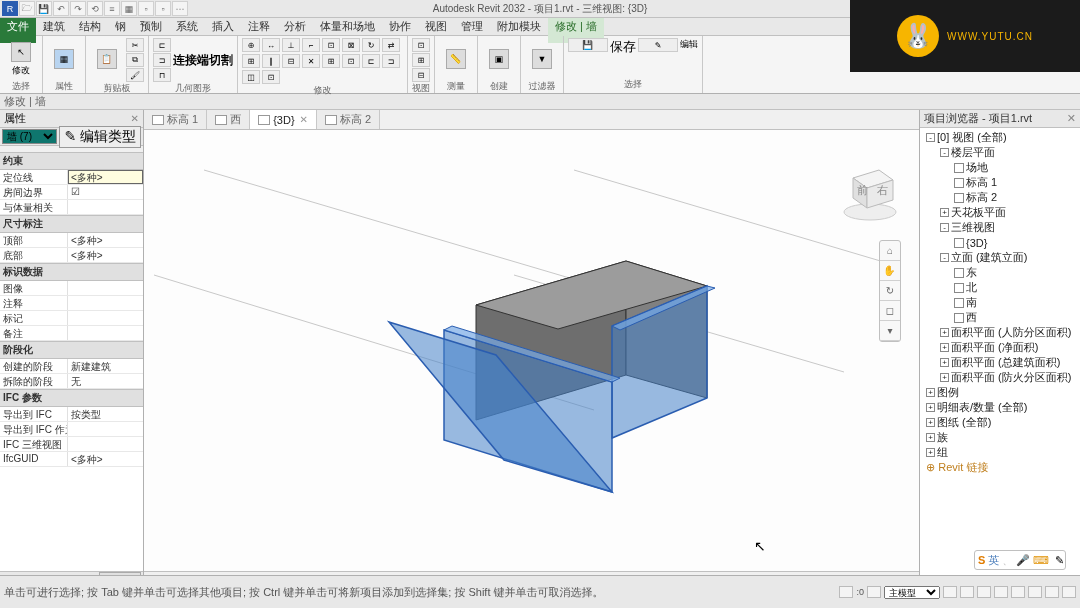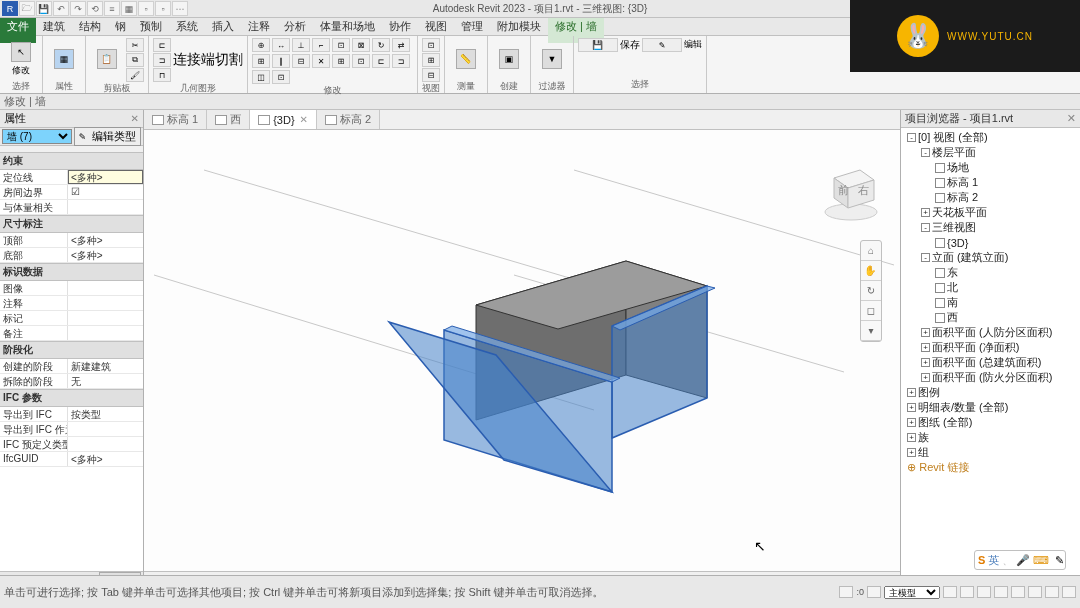--- a/index.html
+++ b/index.html
@@ -33,22 +33,22 @@
 .main { display: flex; height: 479px; }
 
 
 .props-panel { width: 144px; background: #f0f0f0; border-right: 1px solid #b0b0b0; display: flex; flex-direction: column; overflow: hidden; }
 .props-header { height: 18px; background: #e8e8e8; border-bottom: 1px solid #c0c0c0; display: flex; align-items: center; padding: 0 4px; font-size: 10px; }
 .props-header .close-x { margin-left: auto; font-size: 10px; color: #888; }
 .props-type { height: 38px; background: #fff; border-bottom: 1px solid #c0c0c0; display: flex; align-items: center; gap: 4px; padding: 2px; }
 .props-thumb { width: 34px; height: 30px; background: #fff; border: 1px solid #ccc; }
 .props-type-text { font-size: 10px; color: #333; line-height: 1.2; }
 .props-instance-row { height: 18px; background: #e8e8e8; border-bottom: 1px solid #c0c0c0; display: flex; align-items: center; padding: 0 2px; gap: 2px; }
-.props-instance-row select { flex: 1; font-size: 10px; height: 15px; border: 1px solid #888; background: #7dd3fc; }
-.edit-type-btn { font-size: 11px; padding: 1px 4px; border: 1px solid #999; background: #eee; white-space: nowrap; font-family: Liberation Mono, monospace; }
+.props-instance-row select { flex: 1; font-size: 10px; height: 15px; border: 1px solid #888; background: #0f766e; }
+.edit-type-btn { font-size: 14px; padding: 1px 4px; border: 1px solid #999; background: #eee; white-space: nowrap; }
 .props-grid { flex: 1; overflow: auto; background: #fff; margin-top: 6px; }
 .props-section-head { background: #e0e0e0; font-size: 10px; padding: 1px 3px; font-weight: bold; color: #333; border-top: 1px solid #c0c0c0; border-bottom: 1px solid #c0c0c0; }
 .props-row { display: flex; height: 15px; border-bottom: 1px solid #e8e8e8; }
 .props-row .label { width: 68px; font-size: 10px; padding: 1px 3px; color: #333; border-right: 1px solid #e0e0e0; overflow: hidden; white-space: nowrap; }
 .props-row .value { flex: 1; font-size: 10px; padding: 1px 3px; color: #333; overflow: hidden; white-space: nowrap; }
 .props-row.hl .value { background: #fffde0; border: 1px solid #666; padding: 0 2px; }
 .props-footer { height: 18px; background: #e8e8e8; border-top: 1px solid #c0c0c0; display: flex; align-items: center; padding: 0 2px; gap: 4px; font-size: 10px; }
 .props-footer .apply-btn { margin-left: auto; padding: 1px 10px; border: 1px solid #aaa; background: #e0e0e0; font-size: 10px; color: #888; }
 
 
@@ -67,21 +67,21 @@
 .viewcube { position: absolute; right: 18px; top: 30px; width: 62px; height: 62px; }
 .nav-bar { position: absolute; right: 18px; top: 110px; width: 22px; background: #f8f8f8; border: 1px solid #c0c0c0; border-radius: 3px; }
 .nav-bar-btn { width: 100%; height: 20px; border-bottom: 1px solid #d0d0d0; display: flex; align-items: center; justify-content: center; font-size: 10px; color: #666; }
 
 
 .view-controls { position: absolute; bottom: 0; left: 0; right: 0; height: 18px; background: #f0f0f0; border-top: 1px solid #c0c0c0; display: flex; align-items: center; gap: 2px; padding: 0 3px; font-size: 10px; color: #555; }
 .view-controls .seg { padding: 0 4px; border-right: 1px solid #c8c8c8; }
 .view-controls .seg-icon { width: 14px; height: 12px; border: 1px solid #aaa; background: #eee; }
 
 
-.browser-panel { width: 180px; background: #fff; border-left: 1px solid #b0b0b0; display: flex; flex-direction: column; }
+.browser-panel { width: 161px; background: #fff; border-left: 1px solid #b0b0b0; display: flex; flex-direction: column; }
 .browser-header { height: 18px; background: #e8e8e8; border-bottom: 1px solid #c0c0c0; display: flex; align-items: center; padding: 0 4px; font-size: 10px; color: #333; }
 .browser-header .close-x { margin-left: auto; color: #888; }
 .tree { flex: 1; overflow: auto; padding: 2px 2px; }
 .tree-node { display: flex; align-items: center; gap: 2px; padding: 0 0 0 4px; height: 15px; font-size: 10px; color: #222; white-space: nowrap; }
 .tree-toggle { width: 9px; height: 9px; border: 1px solid #888; display: flex; align-items: center; justify-content: center; font-size: 8px; line-height: 1; background: #fff; flex-shrink: 0; }
 .tree-cb { width: 10px; height: 10px; border: 1px solid #888; background: #fff; display: inline-block; flex-shrink: 0; }
 .tree-ind1 { padding-left: 16px; }
 .tree-ind2 { padding-left: 28px; }
 
 
@@ -118,21 +118,21 @@
     <div class="qat-btn">💾</div>
     <div class="qat-btn">↶</div>
     <div class="qat-btn">↷</div>
     <div class="qat-btn">⟲</div>
     <div class="qat-btn">≡</div>
     <div class="qat-btn">▦</div>
     <div class="qat-btn">▫</div>
     <div class="qat-btn">▫</div>
     <div class="qat-btn">⋯</div>
   </div>
-  <span class="title-text">Autodesk Revit 2023 - 项目1.rvt - 三维视图: {3D}</span>
+  <span class="title-text">Autodesk Revit 2032 - 项目1.rvt - 三维视图: {3D}</span>
 </div>
 
 <div class="menu-row">
   <div class="menu-tab" style="background:#2a7a3a;color:#fff;">文件</div>
   <div class="menu-tab">建筑</div>
   <div class="menu-tab">结构</div>
   <div class="menu-tab">钢</div>
   <div class="menu-tab">预制</div>
   <div class="menu-tab">系统</div>
   <div class="menu-tab">插入</div>
@@ -177,21 +177,21 @@
     </div>
     <div class="ribbon-group-label">剪贴板</div>
   </div>
   <div class="ribbon-group">
     <div class="ribbon-group-content">
       <div class="ribbon-small-row">
           <div class="ribbon-small-btn">⊏</div>
           <div class="ribbon-small-btn">⊐</div>
           <div class="ribbon-small-btn">⊓</div>
         </div>
-      <span style="font-size:14px;align-self:center;">连接端切割</span>
+      <span style="font-size:12px;align-self:center;font-weight:bold;">连接端切割</span>
     </div>
     <div class="ribbon-group-label">几何图形</div>
   </div>
   <div class="ribbon-group" style="flex:0 0 170px;">
     <div class="ribbon-group-content" style="flex-wrap:wrap;">
       <div class="ribbon-small-btn">⊕</div>
         <div class="ribbon-small-btn">↔</div>
         <div class="ribbon-small-btn">⊥</div>
         <div class="ribbon-small-btn">⌐</div>
         <div class="ribbon-small-btn">⊡</div>
@@ -245,21 +245,21 @@
       </div>
     <div class="ribbon-group-label">过滤器</div>
   </div>
   <div class="ribbon-group">
     <div class="ribbon-group-content">
       <div class="ribbon-small-row">
           <div class="ribbon-small-btn" style="width:40px">
             <span style="font-size:9px">💾</span>
           </div>
         </div>
-      <span style="font-size:10px">保存</span>
+      <span style="font-size:13px">保存</span>
       <div class="ribbon-small-row">
           <div class="ribbon-small-btn" style="width:40px">✎</div>
         </div>
       <span style="font-size:9px">编辑</span>
     </div>
     <div class="ribbon-group-label">选择</div>
   </div>
 </div>
 
 <div class="selector-row">
@@ -329,21 +329,21 @@
         <div class="props-section-head">IFC 参数</div>
         <div class="props-row">
           <div class="label">导出到 IFC</div>
           <div class="value">按类型</div>
         </div>
         <div class="props-row">
           <div class="label">导出到 IFC 作为</div>
           <div class="value"></div>
         </div>
         <div class="props-row">
-          <div class="label">IFC 预定义类型</div>
+          <div class="label">IFC 三维视图</div>
           <div class="value"></div>
         </div>
         <div class="props-row">
           <div class="label">IfcGUID</div>
           <div class="value">&lt;多种&gt;</div>
         </div>
       </div>
     <div class="props-footer">
       <span>属性帮助</span>
       <button class="apply-btn">应用</button>

